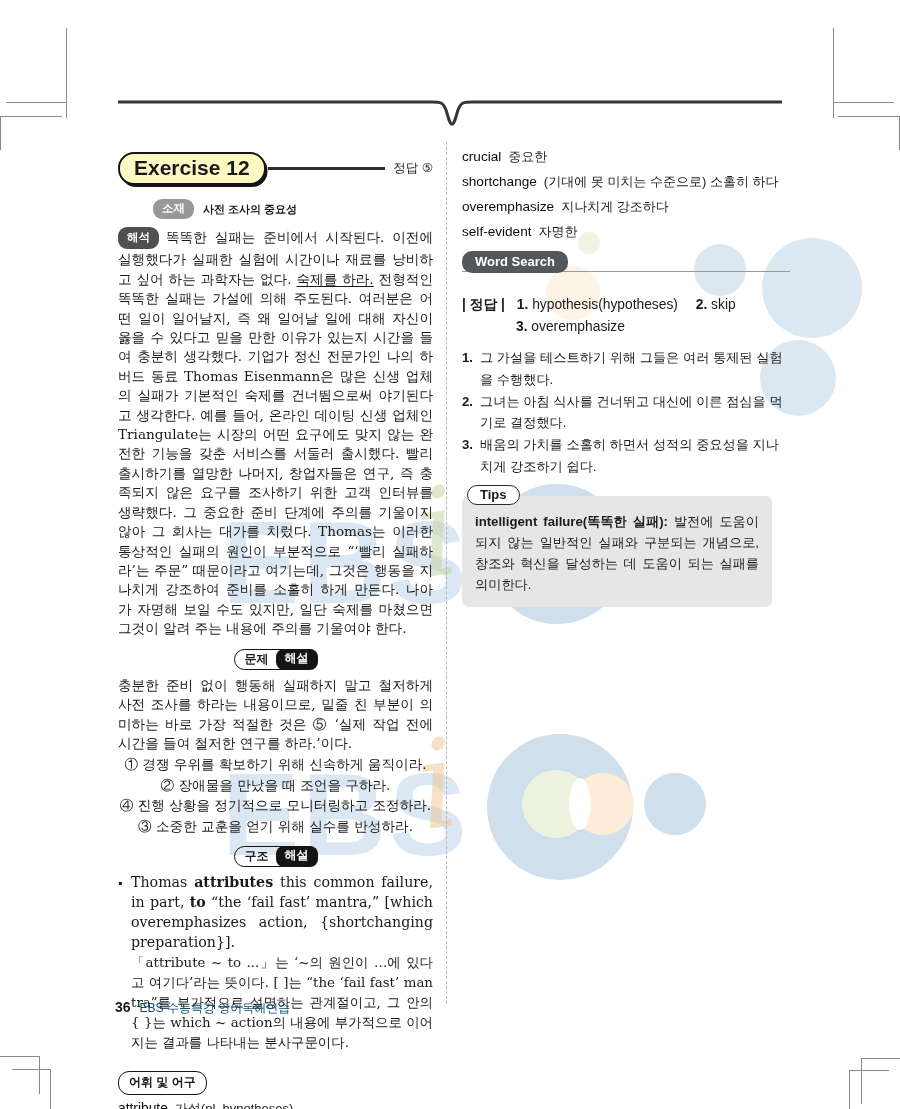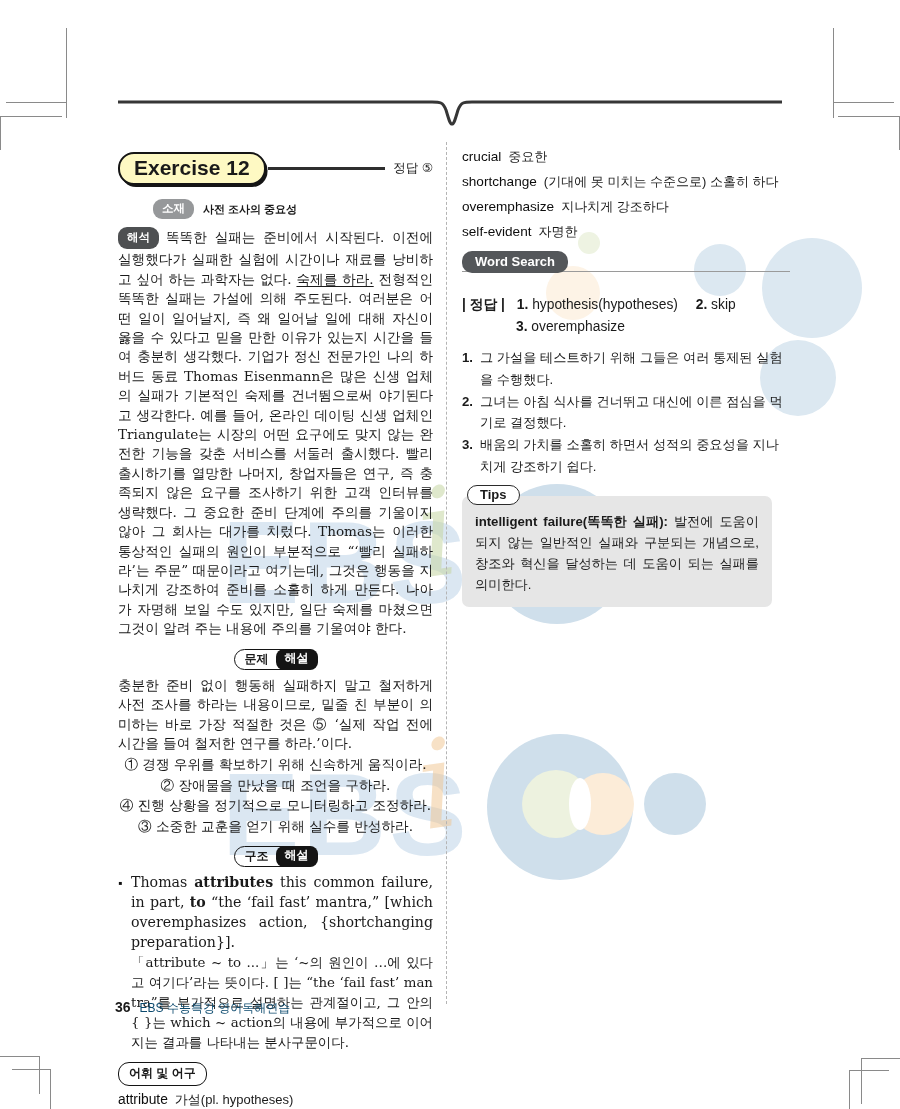--- a/index.html
+++ b/index.html
@@ -196,21 +196,21 @@
         <span class="seg1">구조</span>
         <span class="seg2">해설</span>
       </span>
     </div>
     <div class="struct-block">
       <span class="struct-bullet">▪</span>
       <p class="struct-eng serif"><span>Thomas </span><span class="b">attributes</span><span> this common failure, in part, </span><span class="b">to</span><span> “the ‘fail fast’ mantra,” [which overemphasizes action, {shortchanging preparation}].</span></p>
       <p class="struct-ko serif">「attribute ~ to ...」는 ‘~의 원인이 …에 있다고 여기다’라는 뜻이다. [  ]는 “the ‘fail fast’ mantra”를 부가적으로 설명하는 관계절이고, 그 안의 {  }는 which ~ action의 내용에 부가적으로 이어지는 결과를 나타내는 분사구문이다.</p>
     </div>
 
-    <div style="margin:10px 0 5px;">
+    <div style="margin:19px 0 5px;">
       <span class="badge-outline">어휘 및 어구</span>
     </div>
     <div class="vocab-row"><span class="w">attribute</span><span class="m">가설(pl. hypotheses)</span></div>
 
   </div>
 
   <div class="col-right">
 
     <div class="rv-row"><span class="w">crucial</span><span class="m">중요한</span></div>
     <div class="rv-row"><span class="w">shortchange</span><span class="m">(기대에 못 미치는 수준으로) 소홀히 하다</span></div>

